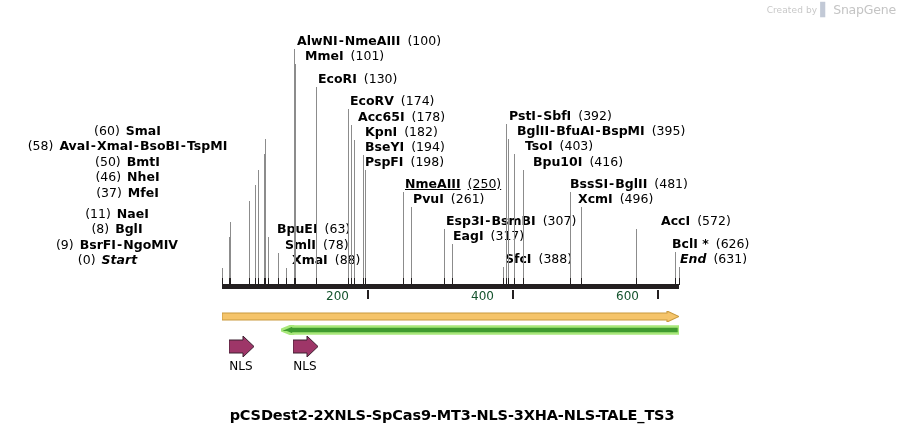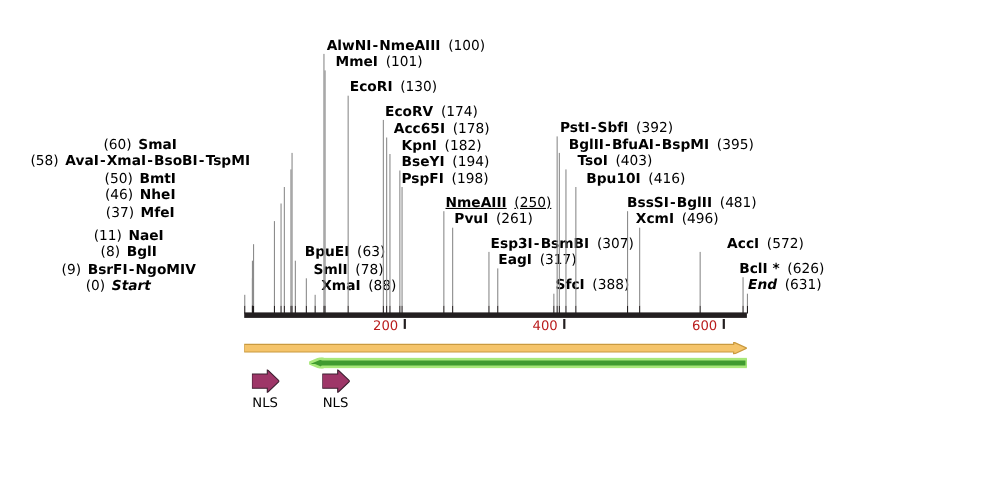--- a/index.html
+++ b/index.html
@@ -25,38 +25,43 @@
   .lbl.rt{text-align:center;}
 
   
   .leader{position:absolute;background:#8c8c8c;width:1px;}
 
   
   .backbone{position:absolute;left:222px;top:284px;width:457px;height:5px;background:#231f20;}
   .tickrow{position:absolute;left:222px;top:278px;width:457px;height:7px;}
   .tick{position:absolute;top:0;width:1px;height:7px;background:#231f20;}
   .rl-tick{position:absolute;width:2px;height:9px;background:#231f20;top:290px;}
-  .rl-num{position:absolute;top:289px;font-size:12px;color:#b91c1c;transform:translateX(-100%);padding-right:5px;}
+  .rl-num{position:absolute;top:289px;font-size:12px;color:#14532d;transform:translateX(-100%);padding-right:18px;}
 
   
   .orange-wrap{position:absolute;left:222px;top:307px;width:457px;height:11px;}
   .green-wrap{position:absolute;left:281px;top:320px;width:398px;height:10px;}
 
   .nls{position:absolute;width:25px;height:21px;}
   .nls-lab{position:absolute;font-size:12px;color:#000;text-align:center;width:50px;}
 
   
   .title{position:absolute;width:904px;text-align:center;top:407px;font-size:14.5px;font-weight:bold;color:#000;letter-spacing:-.15px;}
   .bp{position:absolute;width:904px;text-align:center;top:426px;font-size:12px;color:#000;}
 </style>
 </head>
 <body>
 
 <div class="stage">
 
+  <div class="watermark">
+    <span class="wm-text">Created by</span>
+    <span class="wm-mark">▌</span>
+    <span class="wm-brand">SnapGene</span>
+  </div>
 
   <div id="labels-layer">
       <div class="lbl" style="top: 35px; left: 297px;"><span class="nm">AlwNI</span><span class="dash">-</span><span class="nm">NmeAIII</span><span style="display:inline-block;width:7px"></span><span class="pos">(100)</span></div>
       <div class="lbl" style="top: 50px; left: 305px;"><span class="nm">MmeI</span><span style="display:inline-block;width:7px"></span><span class="pos">(101)</span></div>
       <div class="lbl" style="top: 73px; left: 318px;"><span class="nm">EcoRI</span><span style="display:inline-block;width:7px"></span><span class="pos">(130)</span></div>
       <div class="lbl" style="top: 95px; left: 350px;"><span class="nm">EcoRV</span><span style="display:inline-block;width:7px"></span><span class="pos">(174)</span></div>
       <div class="lbl" style="top: 111px; left: 358px;"><span class="nm">Acc65I</span><span style="display:inline-block;width:7px"></span><span class="pos">(178)</span></div>
       <div class="lbl" style="top: 126px; left: 365px;"><span class="nm">KpnI</span><span style="display:inline-block;width:7px"></span><span class="pos">(182)</span></div>
       <div class="lbl" style="top: 141px; left: 365px;"><span class="nm">BseYI</span><span style="display:inline-block;width:7px"></span><span class="pos">(194)</span></div>
       <div class="lbl" style="top: 156px; left: 365px;"><span class="nm">PspFI</span><span style="display:inline-block;width:7px"></span><span class="pos">(198)</span></div>
@@ -185,14 +190,15 @@
       <div class="nls" style="left: 229px; top: 336px;"><svg width="25" height="21" viewBox="0 0 25 21">
           <polygon points="0,4 14,4 14,0 25,10.5 14,21 14,17 0,17" fill="#9e3668" stroke="#3c2030" stroke-width="1"></polygon>
         </svg></div>
       <div class="nls-lab" style="left: 216px; top: 359px;">NLS</div>
       <div class="nls" style="left: 293px; top: 336px;"><svg width="25" height="21" viewBox="0 0 25 21">
           <polygon points="0,4 14,4 14,0 25,10.5 14,21 14,17 0,17" fill="#9e3668" stroke="#3c2030" stroke-width="1"></polygon>
         </svg></div>
       <div class="nls-lab" style="left: 280px; top: 359px;">NLS</div>
     </div>
 
+  <div class="title">pCSDest2-2XNLS-SpCas9-MT3-NLS-3XHA-NLS-TALE_TS3</div>
 
 </div>
 
 </body></html>

